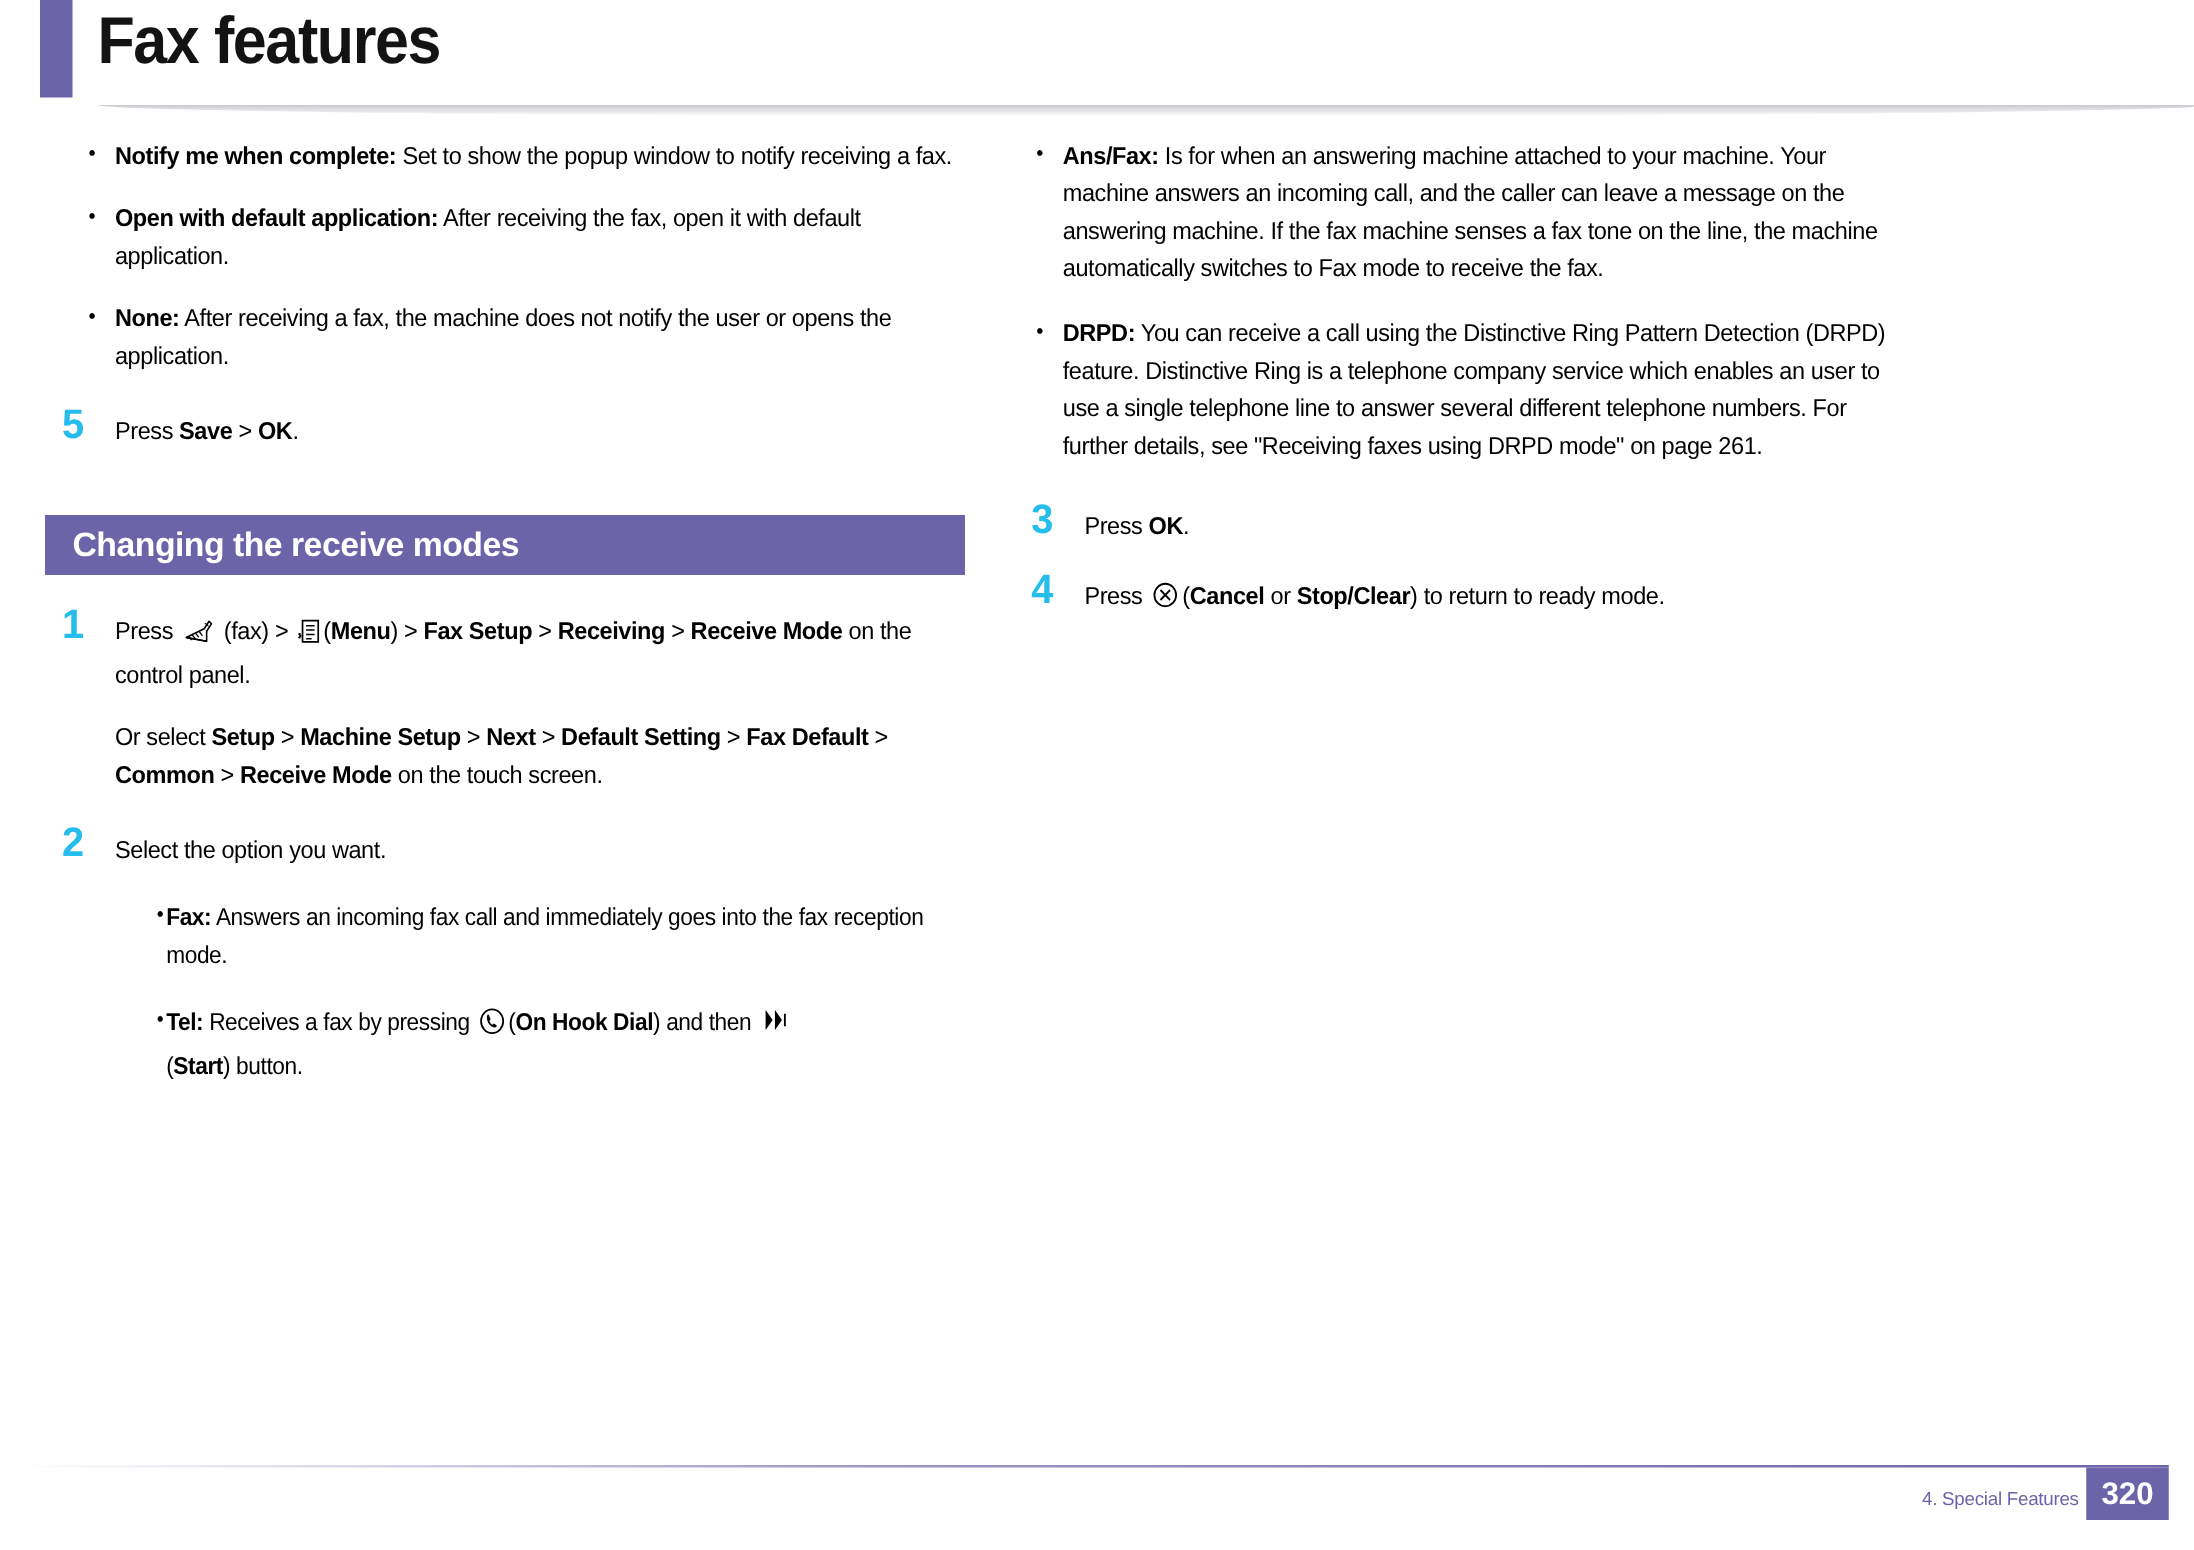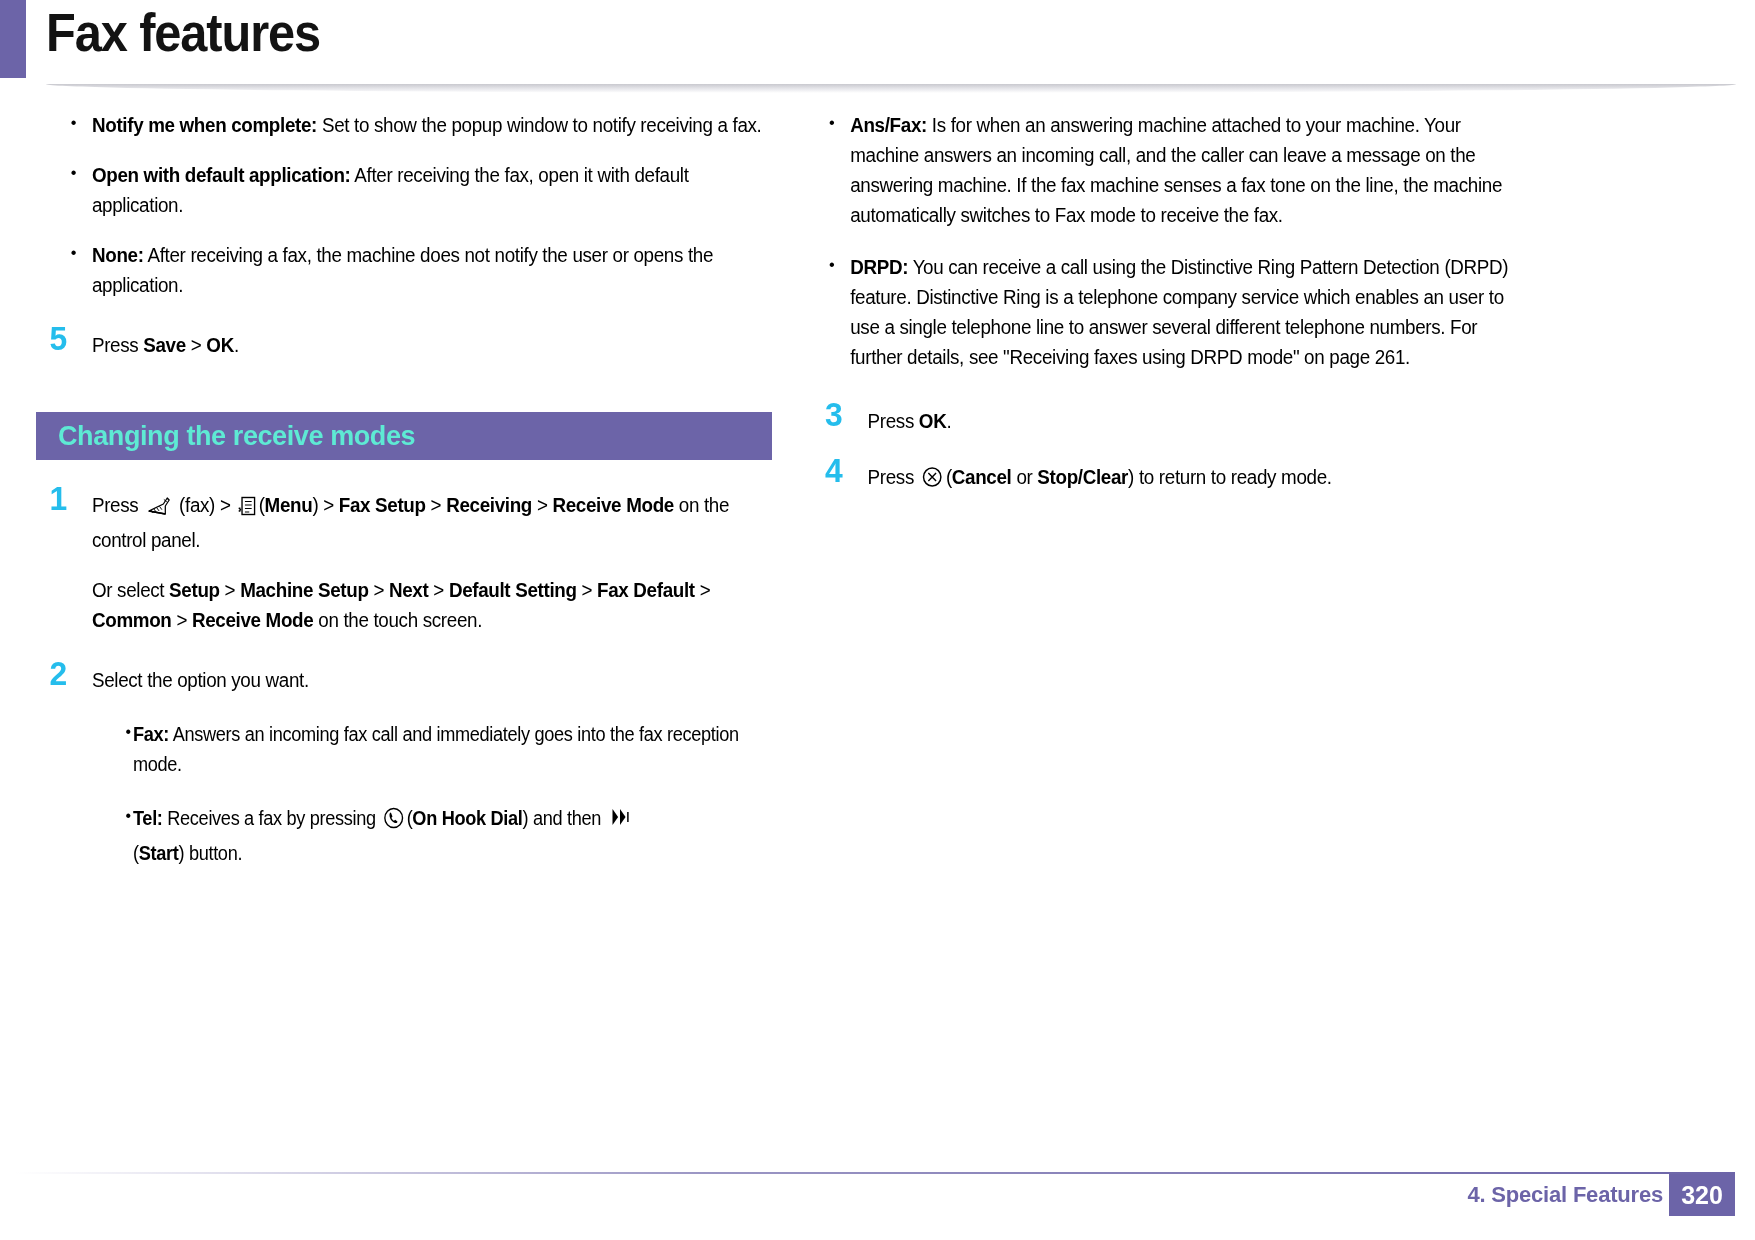--- a/index.html
+++ b/index.html
@@ -3,21 +3,21 @@
 <meta charset="utf-8">
 <style>
   * { box-sizing: border-box; margin: 0; padding: 0; }
   html, body {
     width: 1755px; height: 1240px;
     background: #ffffff;
     font-family: "Liberation Sans", sans-serif;
     color: #000000;
     overflow: hidden;
   }
-  .page { position: relative; width: 1755px; height: 1240px; }
+  .page { position: relative; width: 1755px; height: 1240px; padding-left: 32px; }
 
   
   .header { position: relative; height: 96px; }
   .header-accent {
     position: absolute; left: 0; top: 0;
     width: 26px; height: 78px;
     background: #6c64a8;
   }
   .page-title {
     position: absolute; left: 46px; top: 2px;
@@ -81,21 +81,21 @@
   
   .section-bar {
     position: relative;
     margin: 0;
     height: 48px;
     width: 736px;
     background: #6c64a8;
     display: flex; align-items: center;
   }
   .section-bar-title {
-    color: #5eead4;
+    color: #ffffff;
     font-size: 27px;
     font-weight: bold;
     padding-left: 22px;
     letter-spacing: -0.4px;
     font-family: "Liberation Sans Narrow", "Liberation Sans", sans-serif;
   }
 
   
   .note {
     position: relative;
@@ -124,21 +124,21 @@
     position: absolute; left: 0; bottom: 26px; width: 1755px;
     height: 40px;
   }
   .footer-rule {
     position: absolute; right: 20px; bottom: 40px;
     width: 1720px; height: 2px;
     background: linear-gradient(to right, #ffffff 0%, #9b96c4 40%, #6c64a8 100%);
   }
   .footer-label {
     position: absolute; right: 92px; bottom: 6px;
-    font-size: 22px; font-weight: bold; color: #6c64a8;
+    font-size: 15px; font-weight: normal; color: #6c64a8;
     letter-spacing: -0.2px;
     font-family: "Liberation Sans Narrow", "Liberation Sans", sans-serif;
   }
   .footer-page {
     position: absolute; right: 20px; bottom: -2px;
     width: 66px; height: 42px;
     background: #6c64a8; color: #ffffff;
     font-size: 25px; font-weight: bold;
     display: flex; align-items: center; justify-content: center;
     font-family: "Liberation Sans Narrow", "Liberation Sans", sans-serif;

